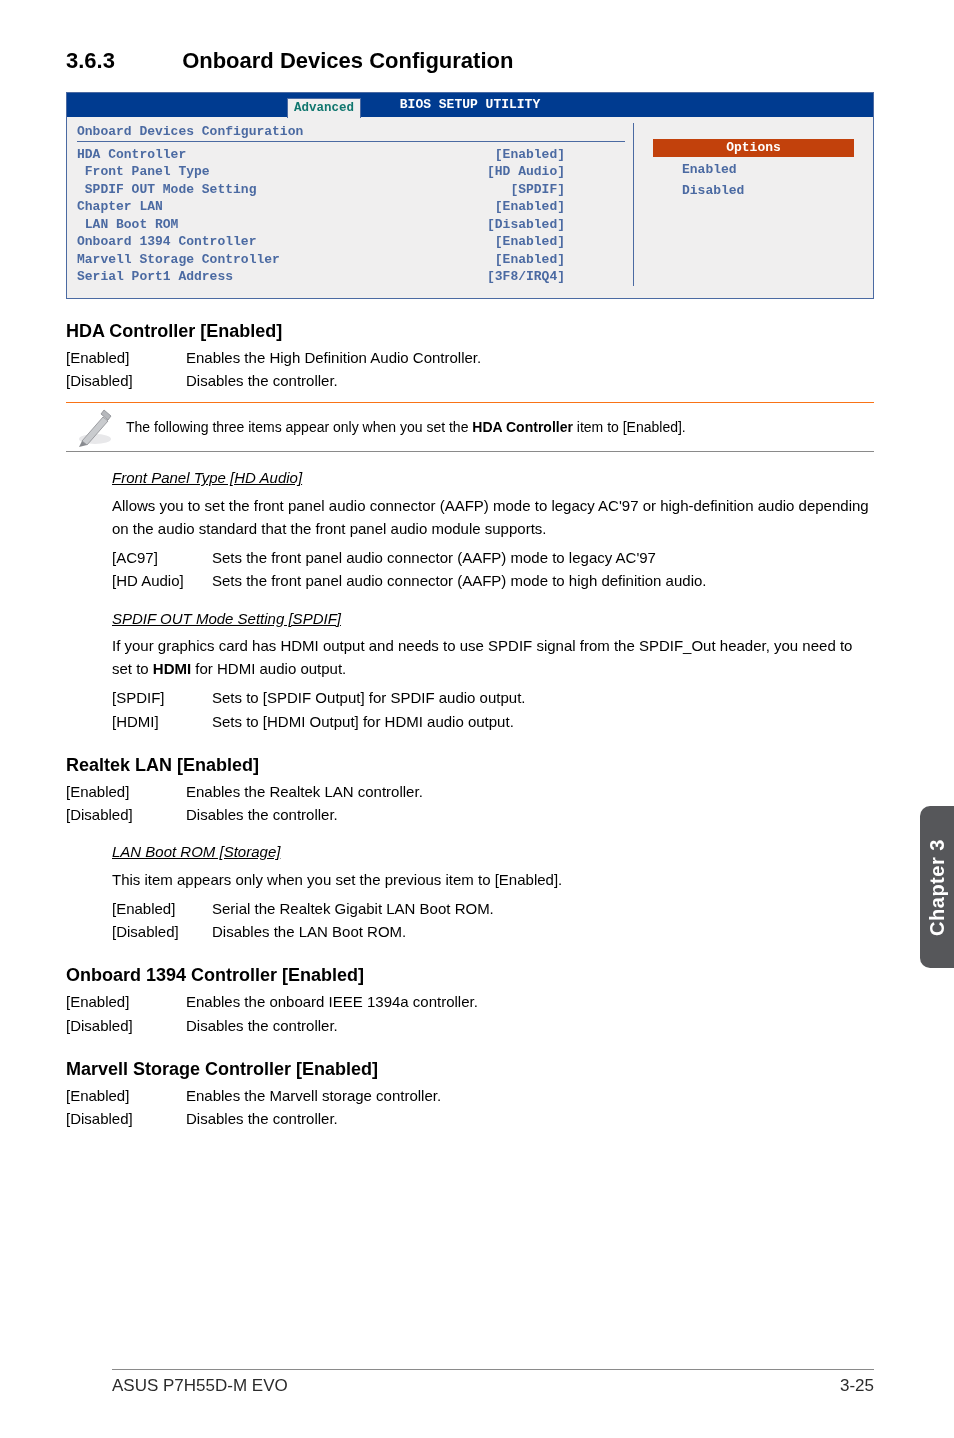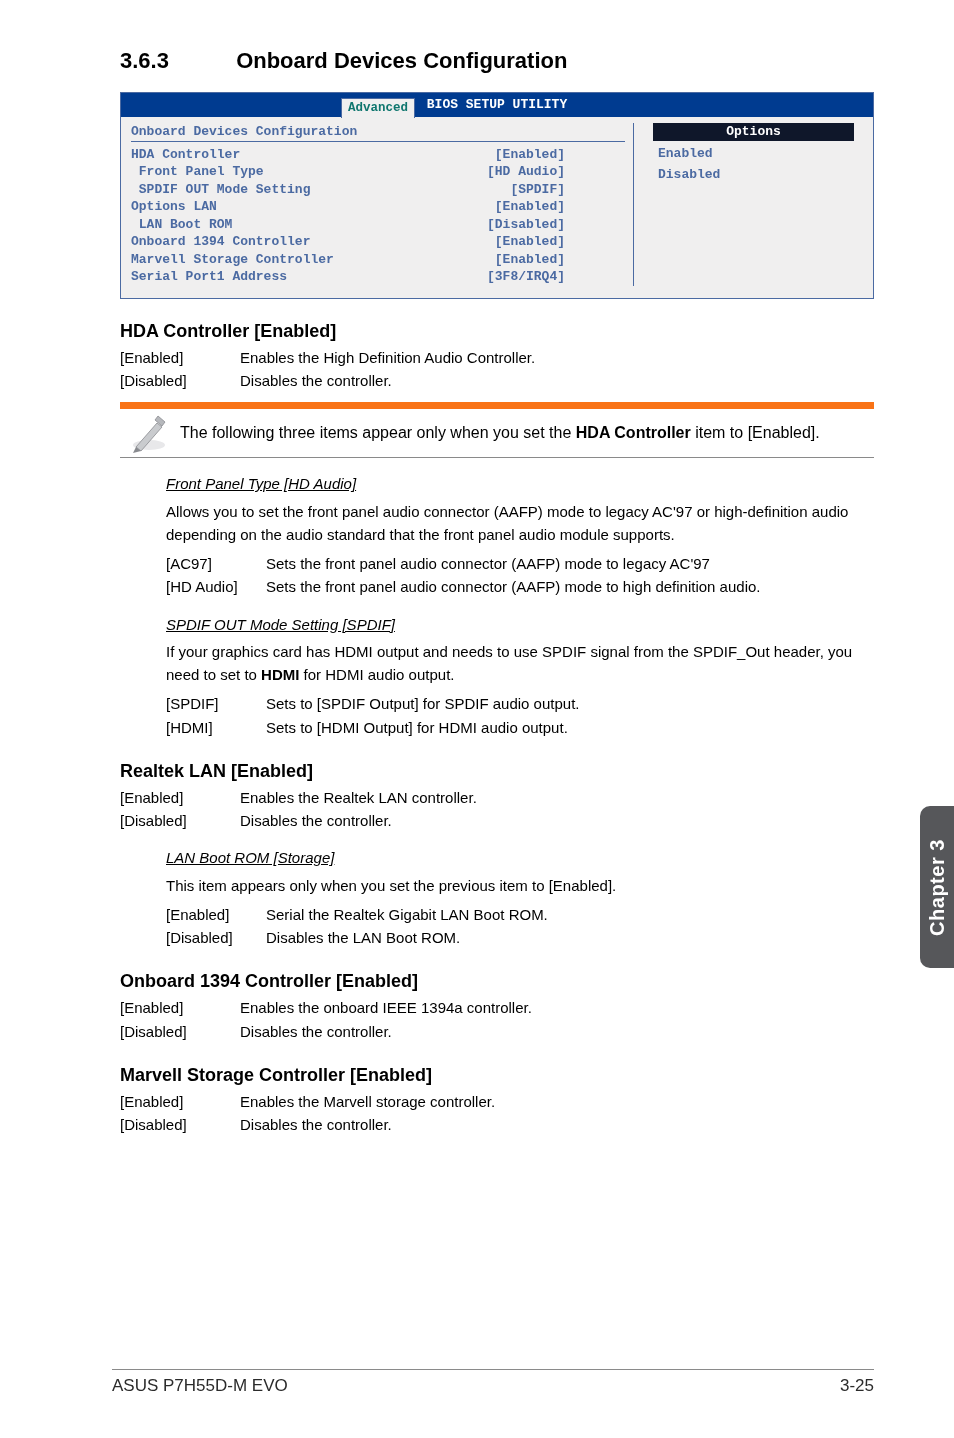--- a/index.html
+++ b/index.html
@@ -7,21 +7,21 @@
   body {
     margin: 0;
     font-family: Arial, Helvetica, sans-serif;
     color: #000;
     width: 954px;
     height: 1438px;
     position: relative;
     background: #fff;
   }
   .page {
-    padding: 48px 80px 48px 120px;
+    padding: 48px 80px 48px 66px;
     position: relative;
     height: 100%;
   }
   h2.section-title {
     font-size: 22px;
     font-weight: bold;
     margin: 0 0 18px 0;
   }
   h2.section-title .num {
     display: inline-block;
@@ -76,31 +76,31 @@
   }
   .bios-right {
     width: 230px;
     border-left: 1px solid #4b6aa2;
     padding: 0 0 0 10px;
     display: flex;
     flex-direction: column;
     align-items: center;
   }
   .bios-opt-title {
-    background: #0f172a;
+    background: #c2410c;
     color: #fff;
     width: 92%;
     text-align: center;
     padding: 0 2px;
-    margin-top: 0;
+    margin-top: 16px;
     font-weight: bold;
   }
   .bios-opt {
     align-self: flex-start;
-    margin-left: 14px;
+    margin-left: 38px;
     margin-top: 4px;
   }
 
   
   h3.sub {
     font-size: 18px;
     font-weight: bold;
     margin: 22px 0 4px 0;
   }
   .twocol {
@@ -127,24 +127,24 @@
     display: grid;
     grid-template-columns: 100px 1fr;
   }
 
   
   .note {
     margin: 10px 0 6px 0;
     display: grid;
     grid-template-columns: 58px 1fr;
     align-items: center;
-    border-top: 7px solid #f97316;
+    border-top: 1px solid #f97316;
     border-bottom: 1px solid #8a8a8a;
     padding: 0;
-    font-size: 16px;
+    font-size: 14px;
   }
   .note .icon {
     display: flex; align-items: center; justify-content: center;
     padding: 4px 0;
   }
   .note .icon svg { display: block; }
   .note .text { padding: 10px 2px; }
 
   
   .side-tab {
@@ -198,21 +198,21 @@
       <span>BIOS SETUP UTILITY</span>
       <div class="tab">Advanced</div>
     </div>
     <div class="bios-body">
       <div class="bios-left">
         <div class="bios-row">Onboard Devices Configuration</div>
         <div class="bios-sep"></div>
         <div class="bios-row"><span>HDA Controller</span><span style="float:right;padding-right:60px">[Enabled]</span></div>
         <div class="bios-row"><span> Front Panel Type</span><span style="float:right;padding-right:60px">[HD Audio]</span></div>
         <div class="bios-row"><span> SPDIF OUT Mode Setting</span><span style="float:right;padding-right:60px">[SPDIF]</span></div>
-        <div class="bios-row"><span>Options LAN</span><span style="float:right;padding-right:60px">[Enabled]</span></div>
+        <div class="bios-row"><span>Chapter LAN</span><span style="float:right;padding-right:60px">[Enabled]</span></div>
         <div class="bios-row"><span> LAN Boot ROM</span><span style="float:right;padding-right:60px">[Disabled]</span></div>
         <div class="bios-row"><span>Onboard 1394 Controller</span><span style="float:right;padding-right:60px">[Enabled]</span></div>
         <div class="bios-row"><span>Marvell Storage Controller</span><span style="float:right;padding-right:60px">[Enabled]</span></div>
         <div class="bios-row"><span>Serial Port1 Address</span><span style="float:right;padding-right:60px">[3F8/IRQ4]</span></div>
       </div>
       <div class="bios-right">
         <div class="bios-opt-title">Options</div>
         <div class="bios-opt">Enabled</div>
         <div class="bios-opt">Disabled</div>
       </div>

